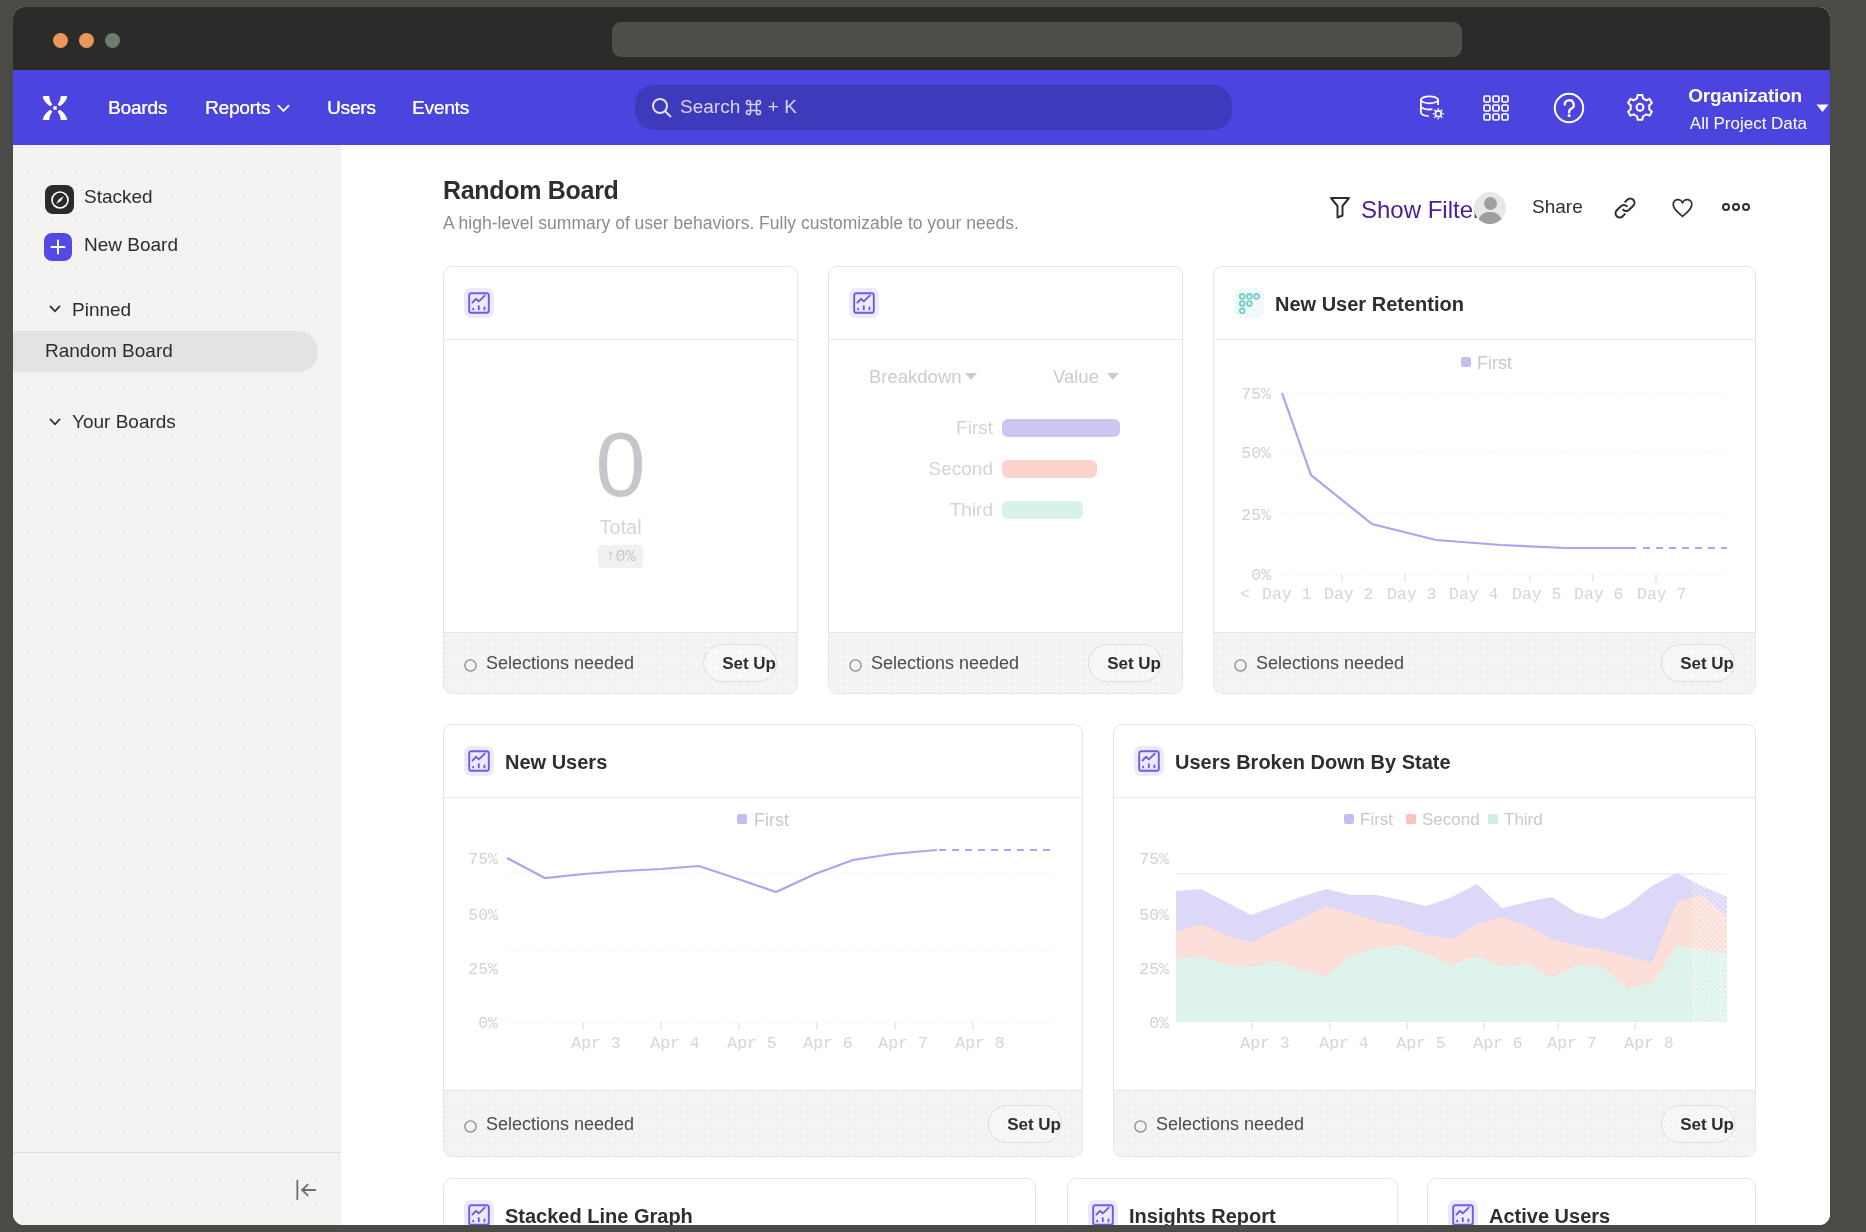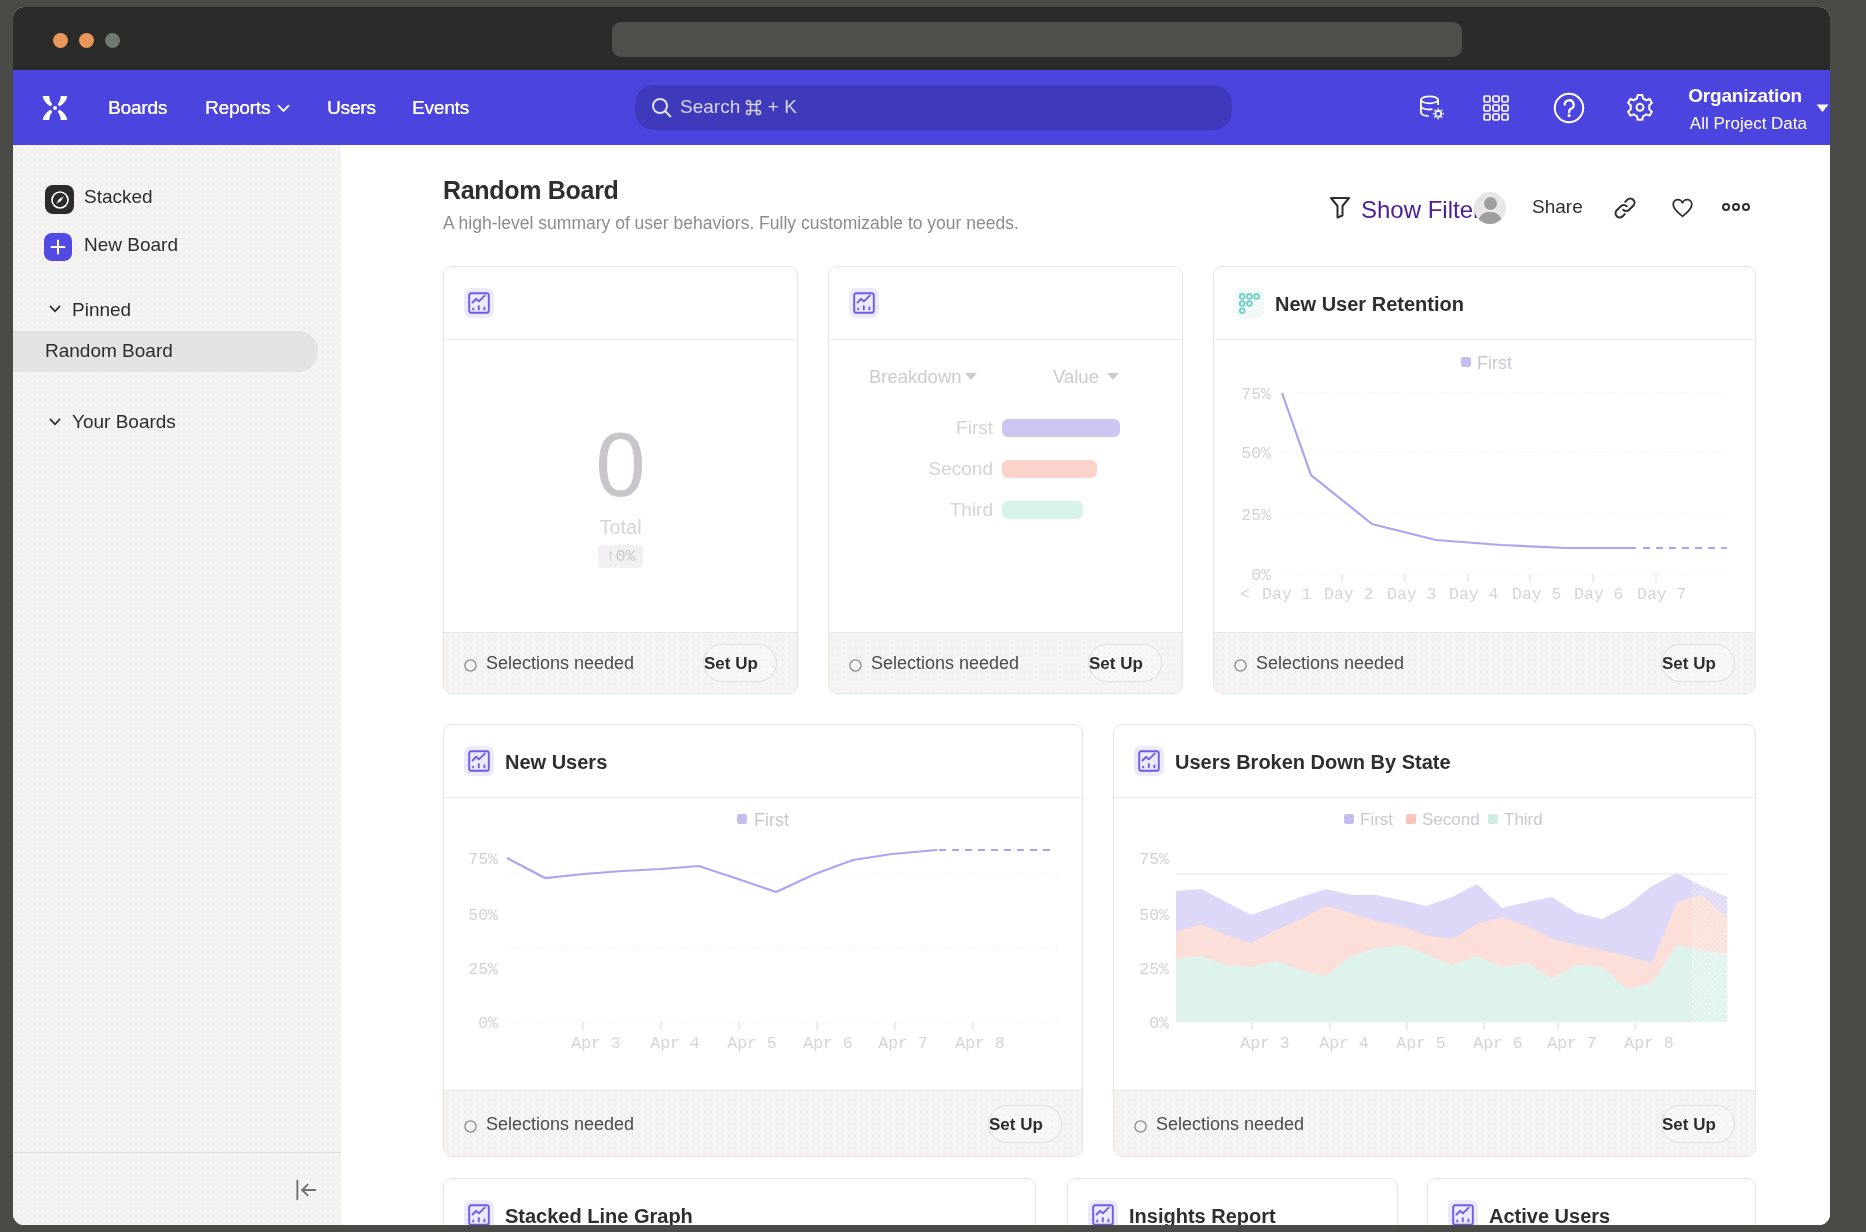--- a/index.html
+++ b/index.html
@@ -18,21 +18,21 @@
 .content { position:absolute; left:328px; top:138px; width:1515px; height:1080px; background:#fff; overflow:hidden; }
 .card { position:absolute; background:#fff; border:1px solid #e7e5e2; border-radius:9px; }
 .chead { position:absolute; left:0; top:0; right:0; height:72px; }
 .ctile { position:absolute; left:20px; top:21px; width:30px; height:30px; border-radius:7px; background:#edeafc; }
 .ctitle { position:absolute; left:61px; top:0; height:72px; line-height:74px; font-size:20px; font-weight:700; color:#2e2e30; }
 .cbody { position:absolute; left:0; top:72px; right:0; border-top:1px solid #eceae8; }
 .cfoot { position:absolute; left:0; bottom:0; right:0; border-top:1px solid #e7e5e2; background:#f5f4f2; border-radius:0 0 8px 8px;
   background-image: radial-gradient(circle, rgba(90,80,70,0.03) 0.8px, transparent 1px); background-size:6px 6px; }
 .selneed { position:absolute; left:20px; top:50%; margin-top:-11px; height:22px; line-height:22px; font-size:18px; color:#4c4c4a; }
 .selneed svg { vertical-align:-3px; margin-right:9px; }
-.setup { position:absolute; right:20px; top:50%; margin-top:-19px; width:74px; height:38px; background:#f8f7f6; background-image: radial-gradient(circle, rgba(90,80,70,0.03) 0.8px, transparent 1px); background-size:6px 6px; border:1px solid #dfdcd9; border-radius:19px; text-align:left; line-height:38px; font-size:17px; font-weight:700; color:#2d2d2b; }
+.setup { position:absolute; right:20px; top:50%; margin-top:-19px; width:74px; height:38px; background:#f8f7f6; background-image: radial-gradient(circle, rgba(90,80,70,0.03) 0.8px, transparent 1px); background-size:6px 6px; border:1px solid #dfdcd9; border-radius:19px; text-align:right; line-height:38px; font-size:17px; font-weight:700; color:#2d2d2b; }
 .mono { font-family:"Liberation Mono",monospace; }
 </style>
 </head>
 <body>
 <div class="window">
   <div class="titlebar">
     <div class="tl" style="left:40px;background:#e9975a;"></div>
     <div class="tl" style="left:66px;background:#e9975a;"></div>
     <div class="tl" style="left:92px;background:#6f7a70;"></div>
     <div class="urlbar"></div>

